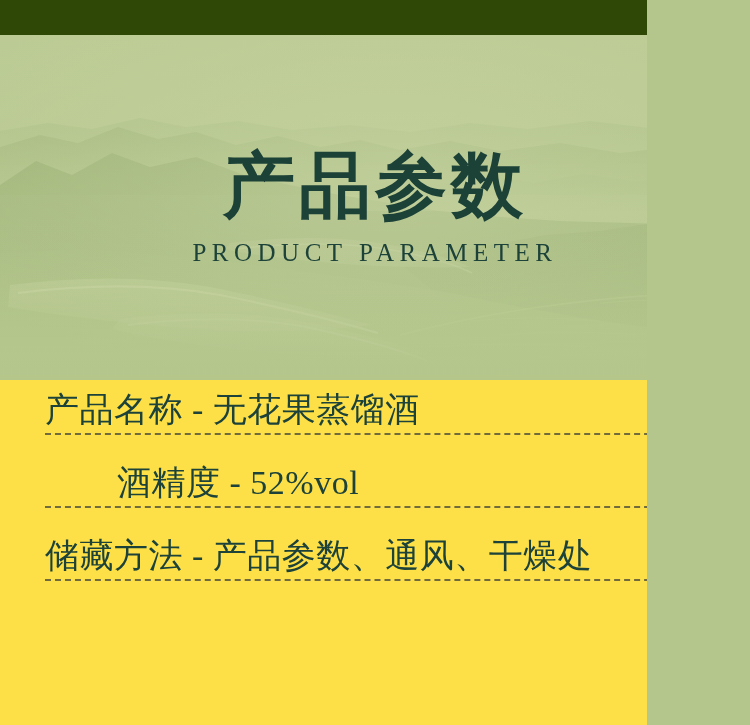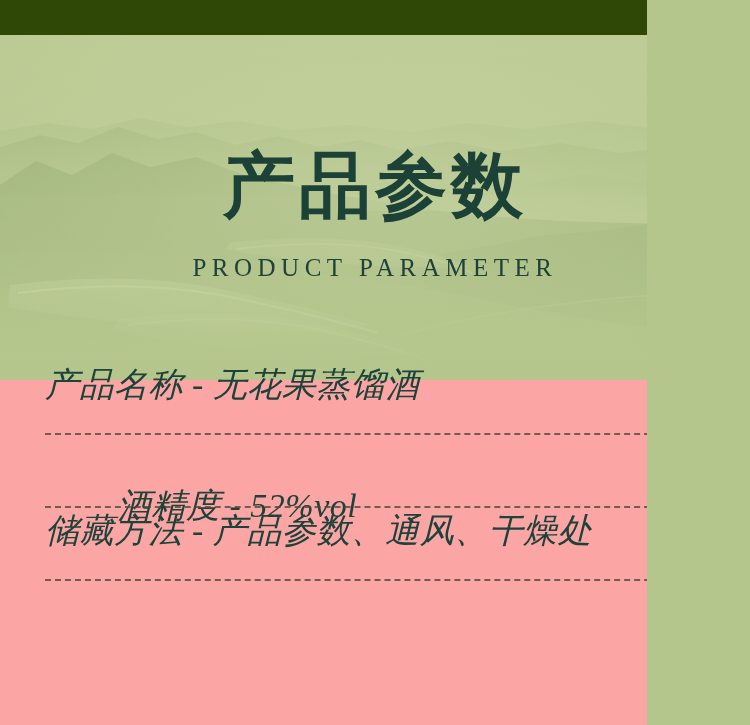--- a/index.html
+++ b/index.html
@@ -11,21 +11,21 @@
 
   body {
     font-family:"Liberation Serif", "DejaVu Serif", serif;
     background:#b4c68c;
   }
 
   #page {
     position:relative;
     width:647px;
     height:725px;
-    background:#fca5a5;
+    background:#fde047;
     overflow:hidden;
   }
 
   
   .topbar {
     position:absolute;
     left:0; top:0;
     width:750px; height:35px;
     background:#2f4806;
     z-index:30;
@@ -76,41 +76,40 @@
   }
   .main-title {
     font-family:"Liberation Serif", "DejaVu Serif", serif;
     font-size:72px;
     line-height:1.0;
     font-weight:700;
     color:#1c4137;
     letter-spacing:4px;
   }
   .sub-title {
-    margin-top:32px;
+    margin-top:17px;
     font-family:"Liberation Serif", "DejaVu Serif", serif;
     font-size:25px;
     font-weight:400;
     color:#1d4239;
     letter-spacing:5.5px;
   }
 
   
   .specs {
     position:absolute;
     left:45px; top:362px;
     width:665px;
     z-index:10;
   }
   .spec-row {
     height:71px;
     display:flex;
-    align-items:flex-start;
+    align-items:flex-end;
     white-space:nowrap;
-    font-style:italic;
   }
   .spec-text {
     font-family:"Liberation Serif", "DejaVu Serif", serif;
     font-size:34px;
     color:#1d4239;
     letter-spacing:0.5px;
   }
   .spec-text.second {
     margin-left:72px;
     margin-top:48px;

